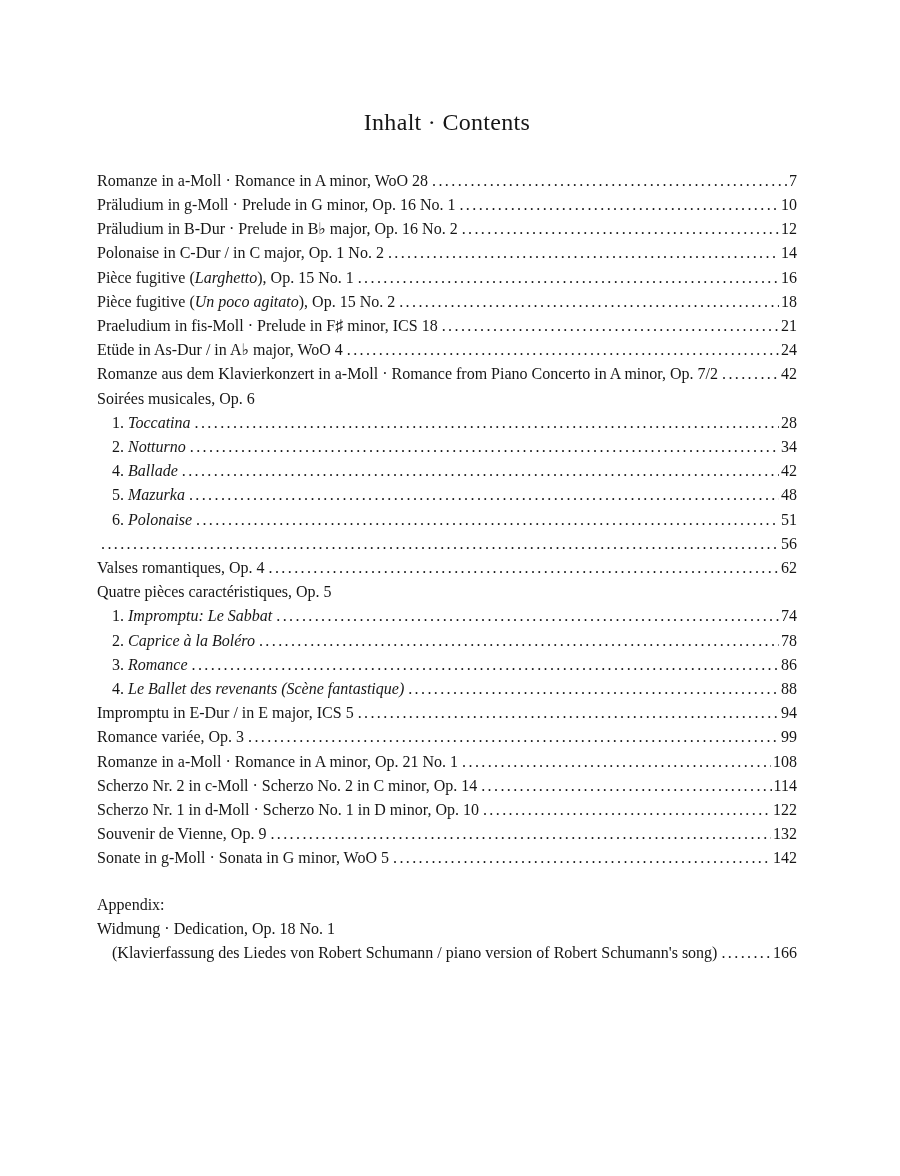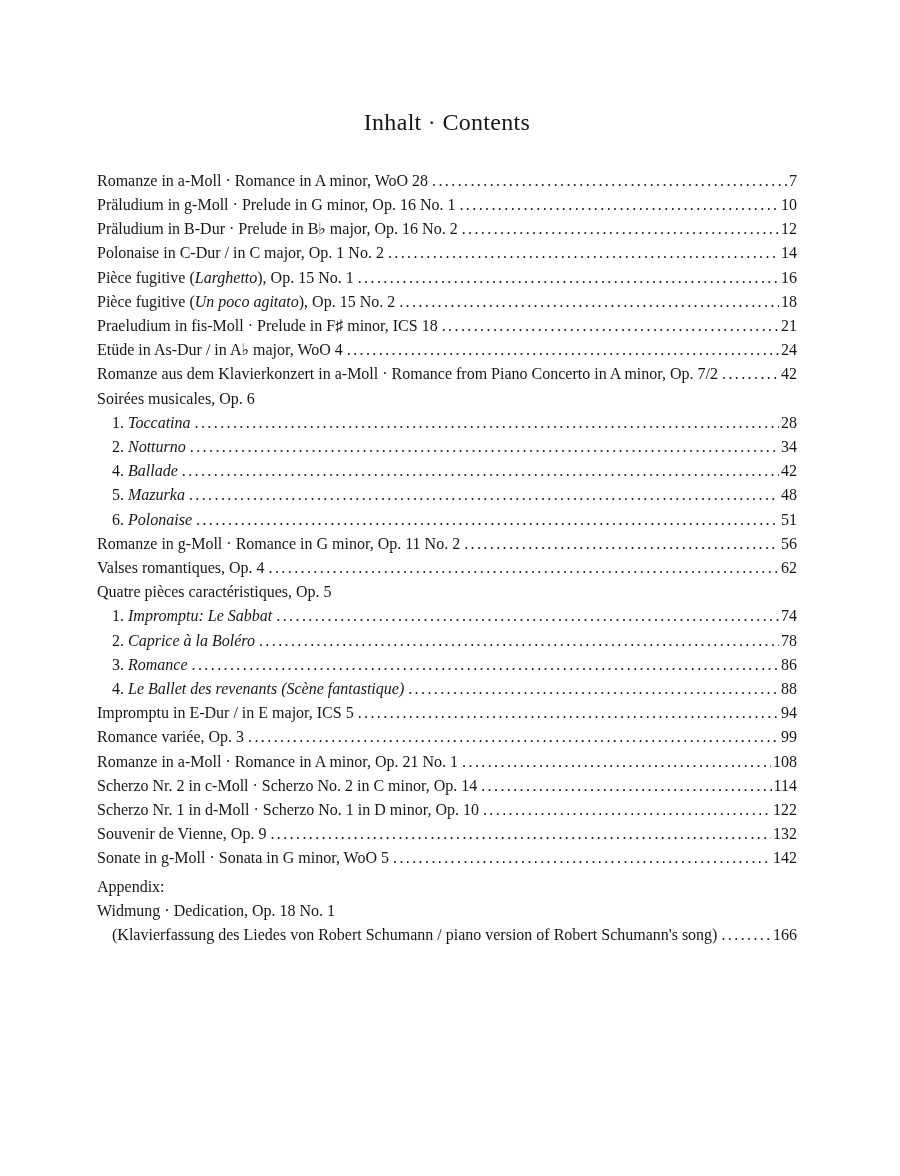--- a/index.html
+++ b/index.html
@@ -54,21 +54,21 @@
   }
   .toc-dots::after {
     content: "....................................................................................................................................................................................";
     letter-spacing: 2.4px;
   }
   .toc-page {
     white-space: nowrap;
     text-align: right;
   }
   .appendix {
-    margin-top: 4px;
+    margin-top: 22px;
   }
 </style>
 </head>
 <body>
 
 <main class="page">
   <h1 class="page-title">Inhalt · Contents</h1>
 
   <section id="toc-list">
       <div class="toc-row">
@@ -138,21 +138,20 @@
         <span class="toc-label"><span>5. </span><em>Mazurka</em></span>
         <span class="toc-dots"></span>
         <span class="toc-page">48</span>
       </div>
       <div class="toc-row indent">
         <span class="toc-label"><span>6. </span><em>Polonaise</em></span>
         <span class="toc-dots"></span>
         <span class="toc-page">51</span>
       </div>
       <div class="toc-row">
-        <span class="toc-label"><span>Romanze in g-Moll · Romance in G minor, Op. 11 No. 2</span></span>
         <span class="toc-dots"></span>
         <span class="toc-page">56</span>
       </div>
       <div class="toc-row">
         <span class="toc-label"><span>Valses romantiques, Op. 4</span></span>
         <span class="toc-dots"></span>
         <span class="toc-page">62</span>
       </div>
       <div class="toc-row">
         <span class="toc-label"><span>Quatre pièces caractéristiques, Op. 5</span></span>

